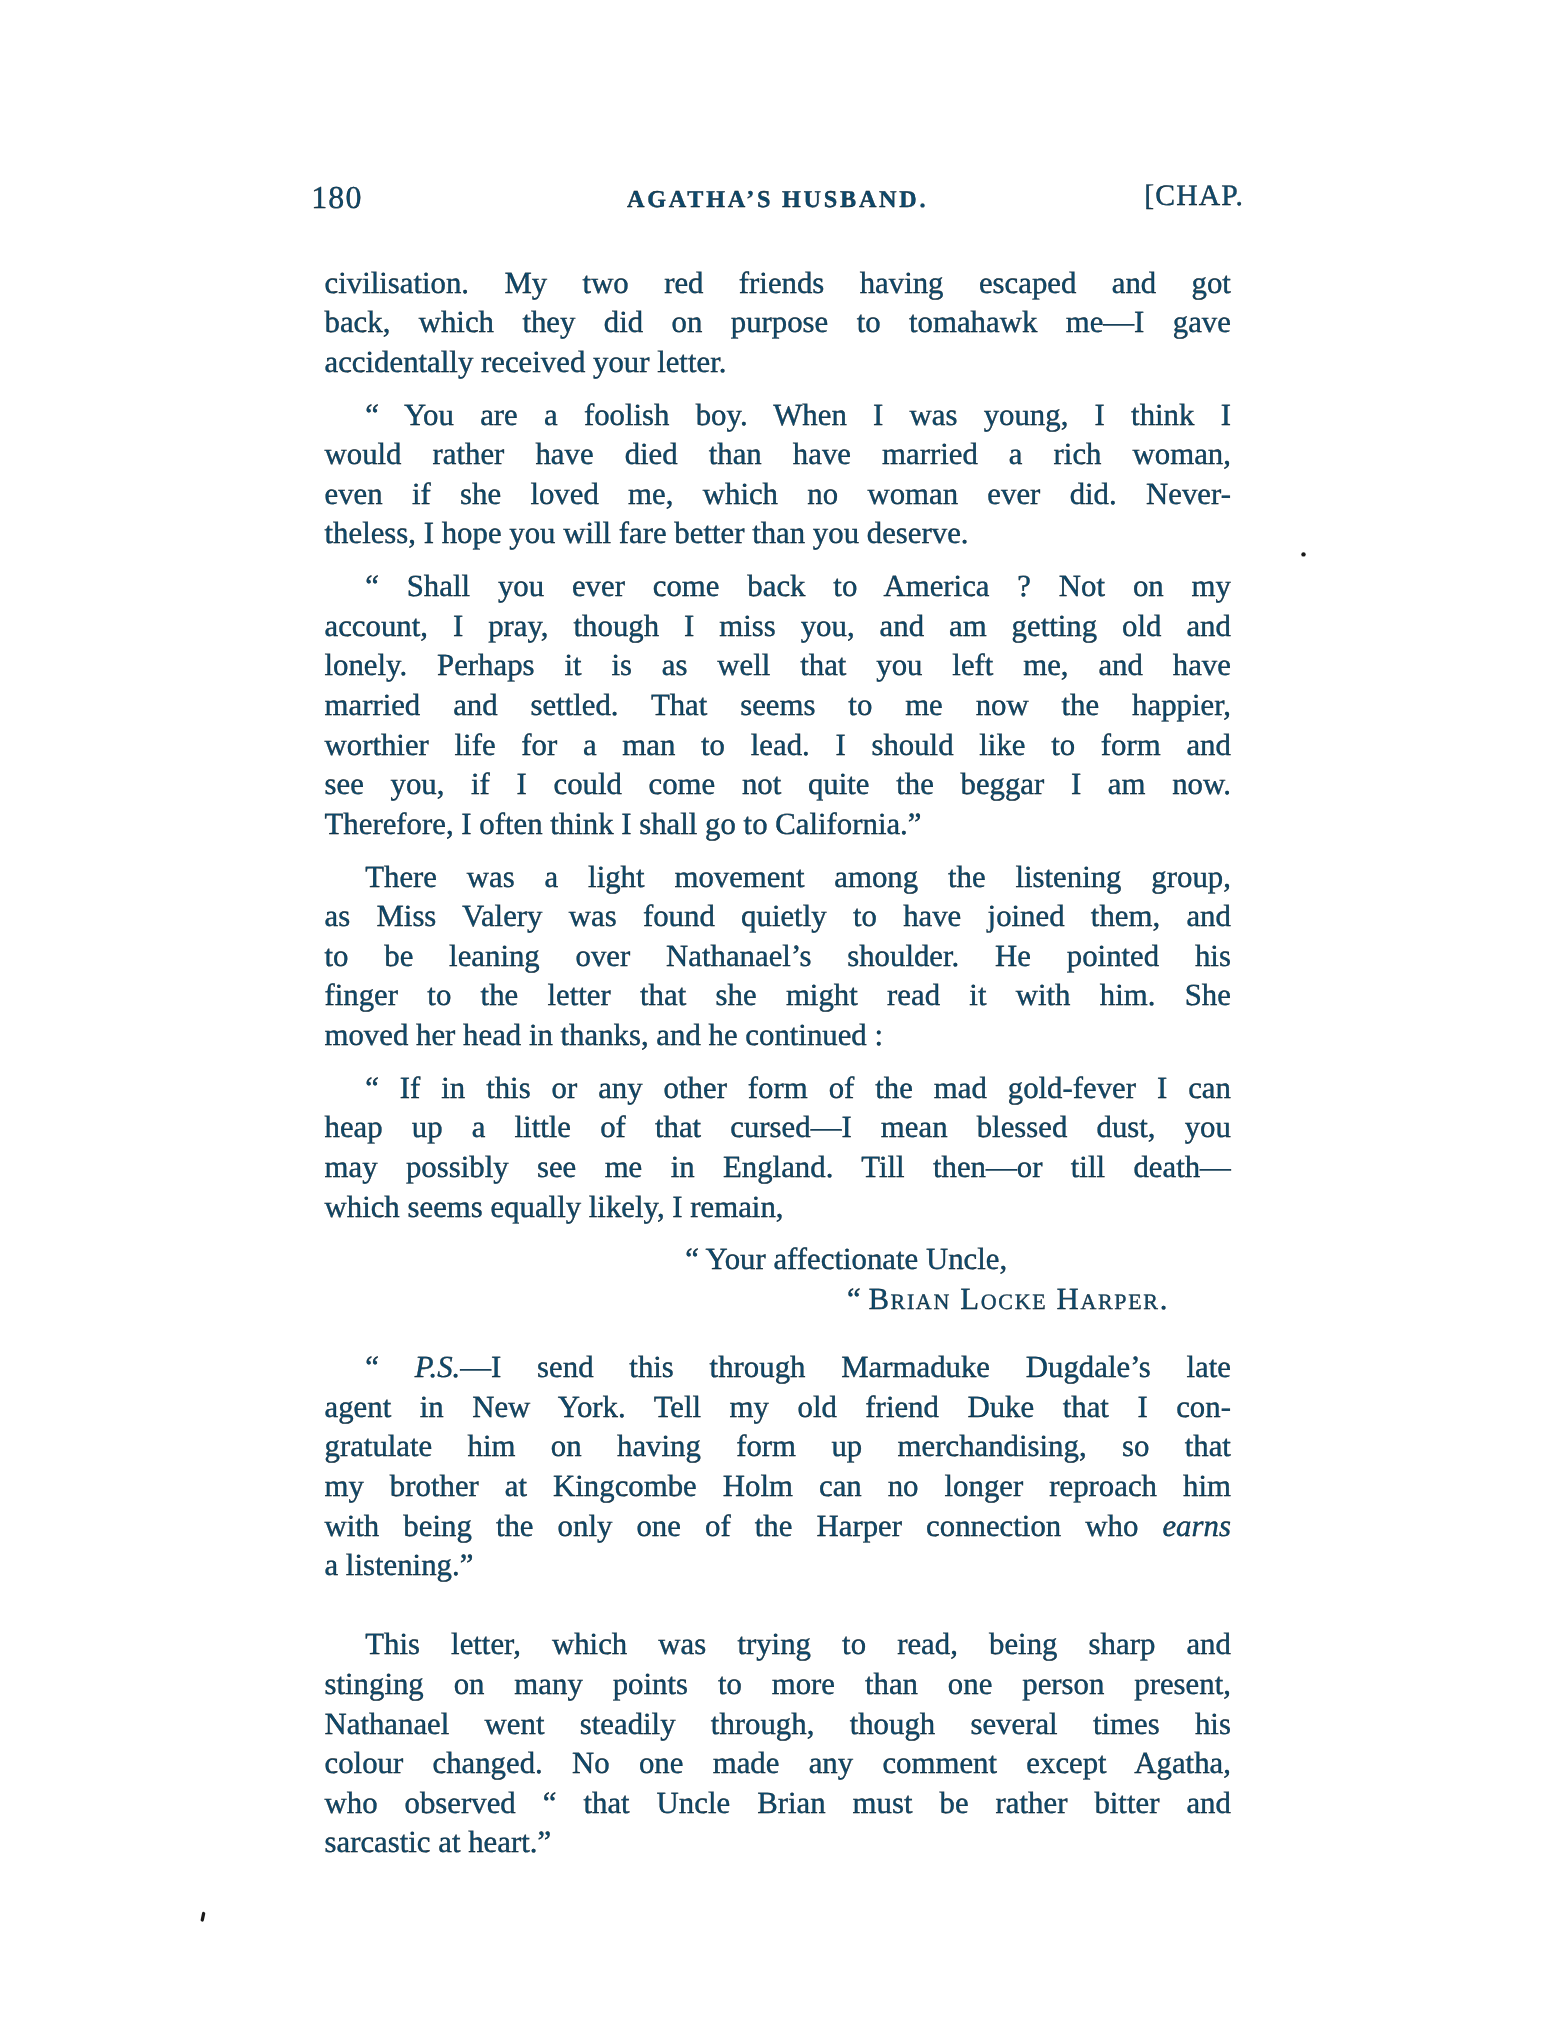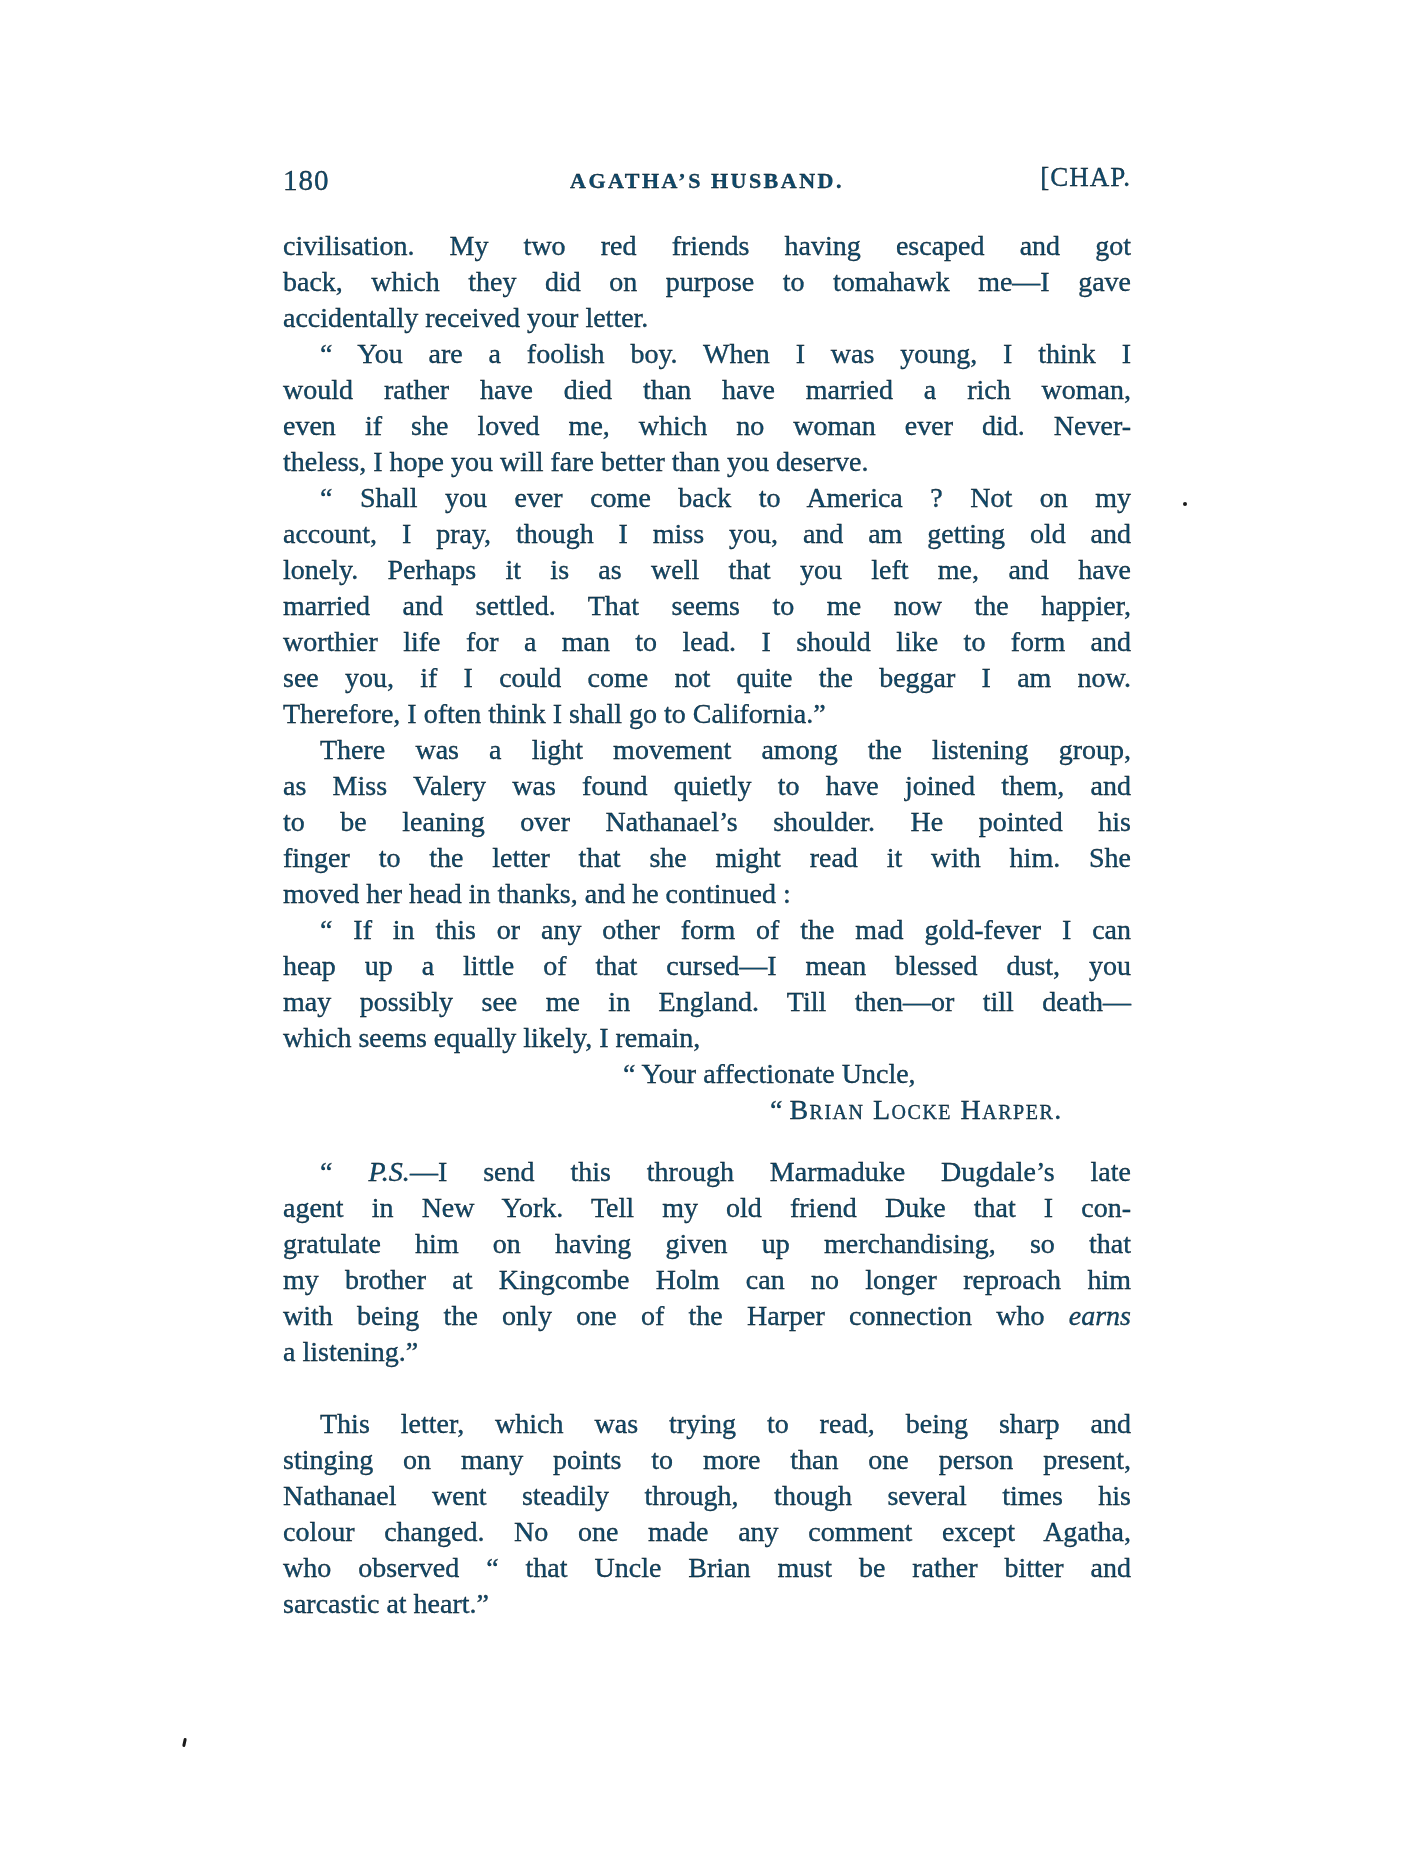--- a/index.html
+++ b/index.html
@@ -41,21 +41,21 @@
     letter-spacing: 1px;
   }
   .text-column {
     position: absolute;
     left: 283px;
     top: 228px;
     width: 848px;
     font-size: 28px;
     line-height: 36px;
   }
-  .para { margin: 0; }
+  .para { margin: 12px; }
   .para.gap-sm { margin-top: 26px; }
   .para.gap-lg { margin-top: 36px; }
   .line {
     text-align: justify;
     text-align-last: justify;
     text-justify: inter-word;
   }
   .line.last { text-align: right; text-align-last: left; }
   .line.ind { text-indent: 37px; }
   .it { font-style: italic; }
@@ -122,21 +122,21 @@
         </div>
       </div>
 
     <div class="sig sig1">“ Your affectionate Uncle,</div>
     <div class="sig sig2"><span>“ </span><span class="sc">Brian Locke Harper.</span></div>
 
     <div>
         <div class="para gap-sm">
           <div class="line ind"><span>“ </span><span class="it">P.S.</span><span>—I send this through Marmaduke Dugdale’s late</span></div>
           <div class="line">agent in New York.  Tell my old friend Duke that I con-</div>
-          <div class="line">gratulate him on having given up merchandising, so that</div>
+          <div class="line">gratulate him on having form up merchandising, so that</div>
           <div class="line">my brother at Kingcombe Holm can no longer reproach him</div>
           <div class="line"><span>with being the only one of the Harper connection who </span><span class="it">earns</span></div>
           <div class="line last">a listening.”</div>
         </div>
         <div class="para gap-lg">
           <div class="line ind">This letter, which was trying to read, being sharp and</div>
           <div class="line">stinging on many points to more than one person present,</div>
           <div class="line">Nathanael went steadily through, though several times his</div>
           <div class="line">colour changed.   No one made any comment except Agatha,</div>
           <div class="line">who observed “ that Uncle Brian must be rather bitter and</div>

